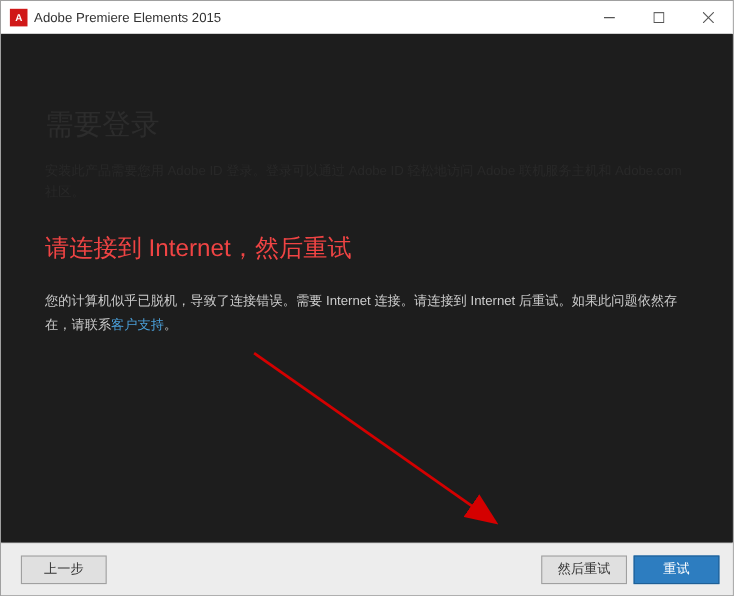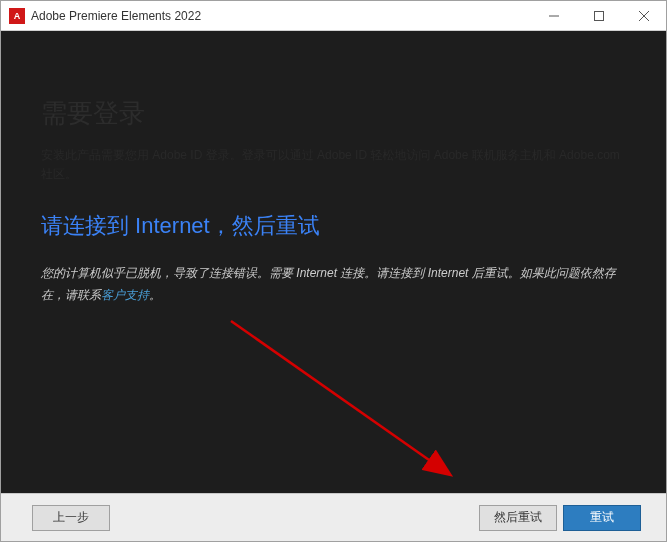--- a/index.html
+++ b/index.html
@@ -89,42 +89,41 @@
       position: absolute;
       top: 0;
       left: 0;
       right: 0;
       bottom: 0;
       background: rgba(20, 20, 20, 0.65);
       padding: 0 40px;
       padding-top: 180px;
     }
     .err-heading {
-      color: #3b82f6;
+      color: #ef4444;
       font-size: 22px;
       font-weight: 300;
       margin-bottom: 22px;
     }
     .err-text {
       color: #cccccc;
       font-size: 12px;
       line-height: 1.8;
-      font-style: italic;
     }
     .link {
       color: #4a9fd8;
       cursor: pointer;
     }
     .footer {
       height: 48px;
       background: #ededed;
       border-top: 1px solid #c8c8c8;
       display: flex;
       align-items: center;
-      padding: 0 25px;
+      padding: 0 12px;
     }
     .spacer {
       flex: 1;
     }
     .btn {
       min-width: 78px;
       height: 26px;
       padding: 0 14px;
       font-size: 12px;
       border: 1px solid #a0a0a0;
@@ -205,21 +204,21 @@
       pointer-events: none;
       z-index: 5;
     }
   </style>
 </head>
 <body>
 
 <div class="window">
   <div class="titlebar">
     <div class="app-icon">A</div>
-    <div class="title">Adobe Premiere Elements 2022</div>
+    <div class="title">Adobe Premiere Elements 2015</div>
     <div class="window-controls">
       <div class="win-btn">
         <svg width="10" height="10" viewBox="0 0 10 10">
             <line x1="0" y1="5" x2="10" y2="5" stroke="currentColor" stroke-width="1"></line>
           </svg>
       </div>
       <div class="win-btn">
         <svg width="10" height="10" viewBox="0 0 10 10">
             <rect x="0.5" y="0.5" width="9" height="9" fill="none" stroke="currentColor" stroke-width="1"></rect>
           </svg>

